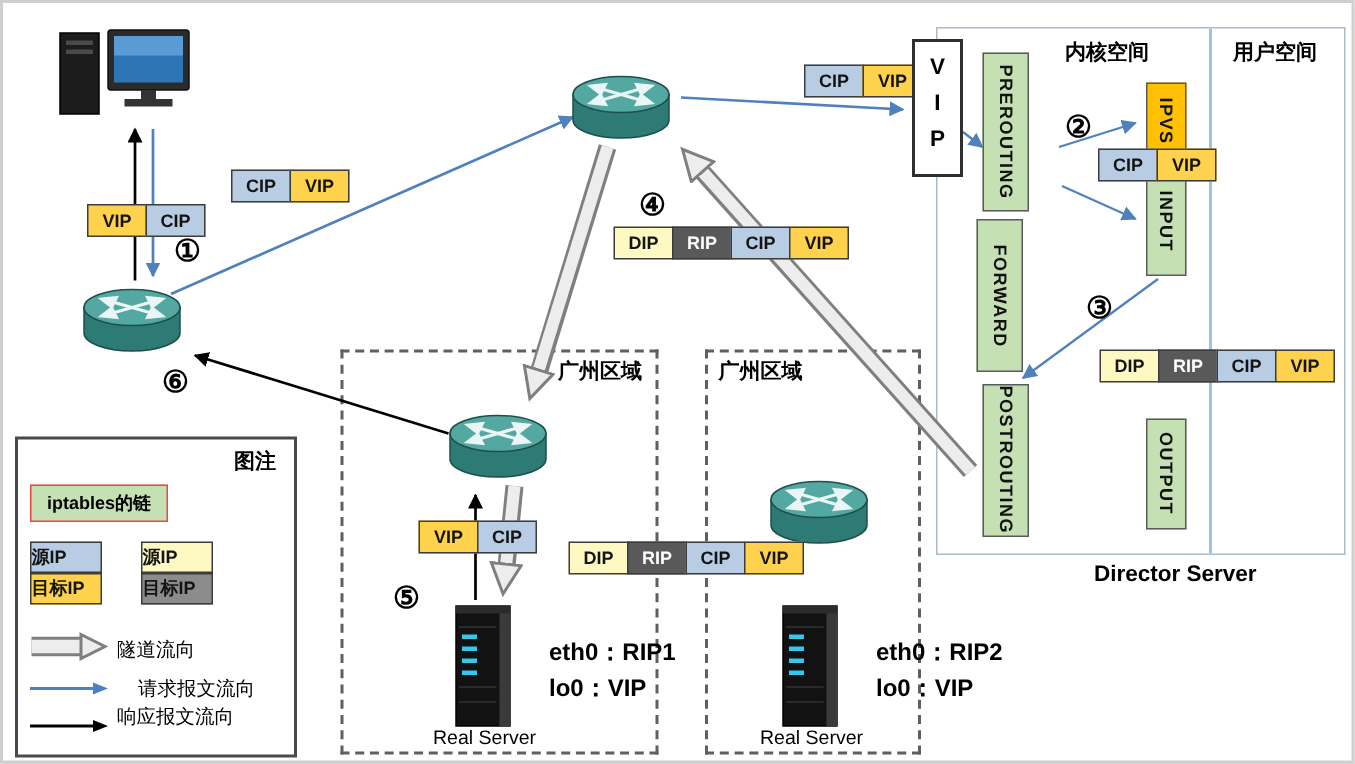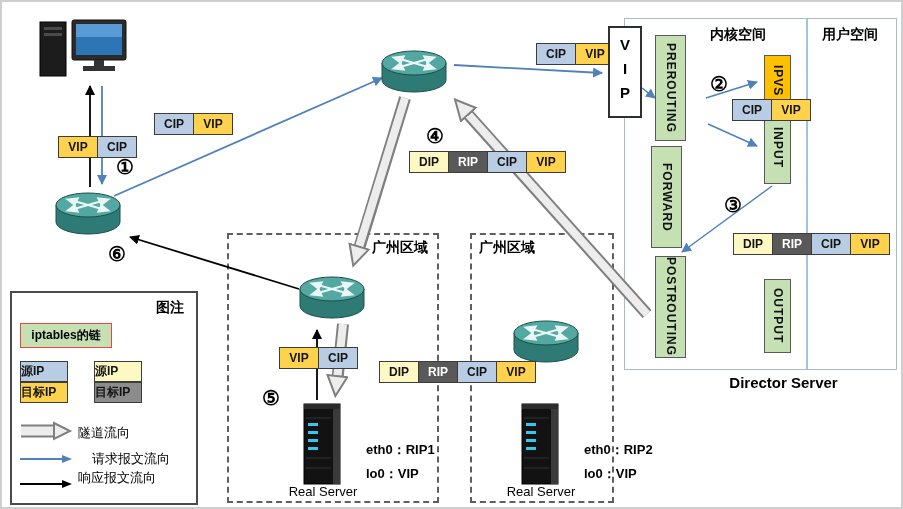--- a/index.html
+++ b/index.html
@@ -47,21 +47,21 @@
             background:#fff; border:2px solid #4a4a4a; z-index:4; }
   #legend .ltitle { position:absolute; right:12px; top:6px; font-weight:bold; font-size:14px; }
   #legend .chainbox { position:absolute; left:8px; top:30px; width:92px; height:25px;
             background:#c5e0b3; border:1px solid #ef4444; text-align:center;
             line-height:23px; font-weight:bold; font-size:12px; }
   .lcell { position:absolute; width:48px; height:21px; line-height:19px;
            text-align:left; font-size:12px; font-weight:bold;
            border:1px solid #3c3c3c; color:#141414; }
   .ltext { position:absolute; font-size:13px; color:#000; }
 
-  .srv-eth { position:absolute; font-weight:bold; font-size:13px; z-index:2;margin-top:16px; }
+  .srv-eth { position:absolute; font-weight:bold; font-size:16px; z-index:2; }
   .srv-name { position:absolute; width:90px; text-align:center;
               font-weight:normal; font-size:13px; z-index:2; }
   .region-name { position:absolute; font-weight:bold; font-size:14px; z-index:2; }
 </style>
 </head>
 <body>
 
 <svg width="0" height="0" style="position:absolute" aria-hidden="true">
   <defs>
     <g id="sym-router">

